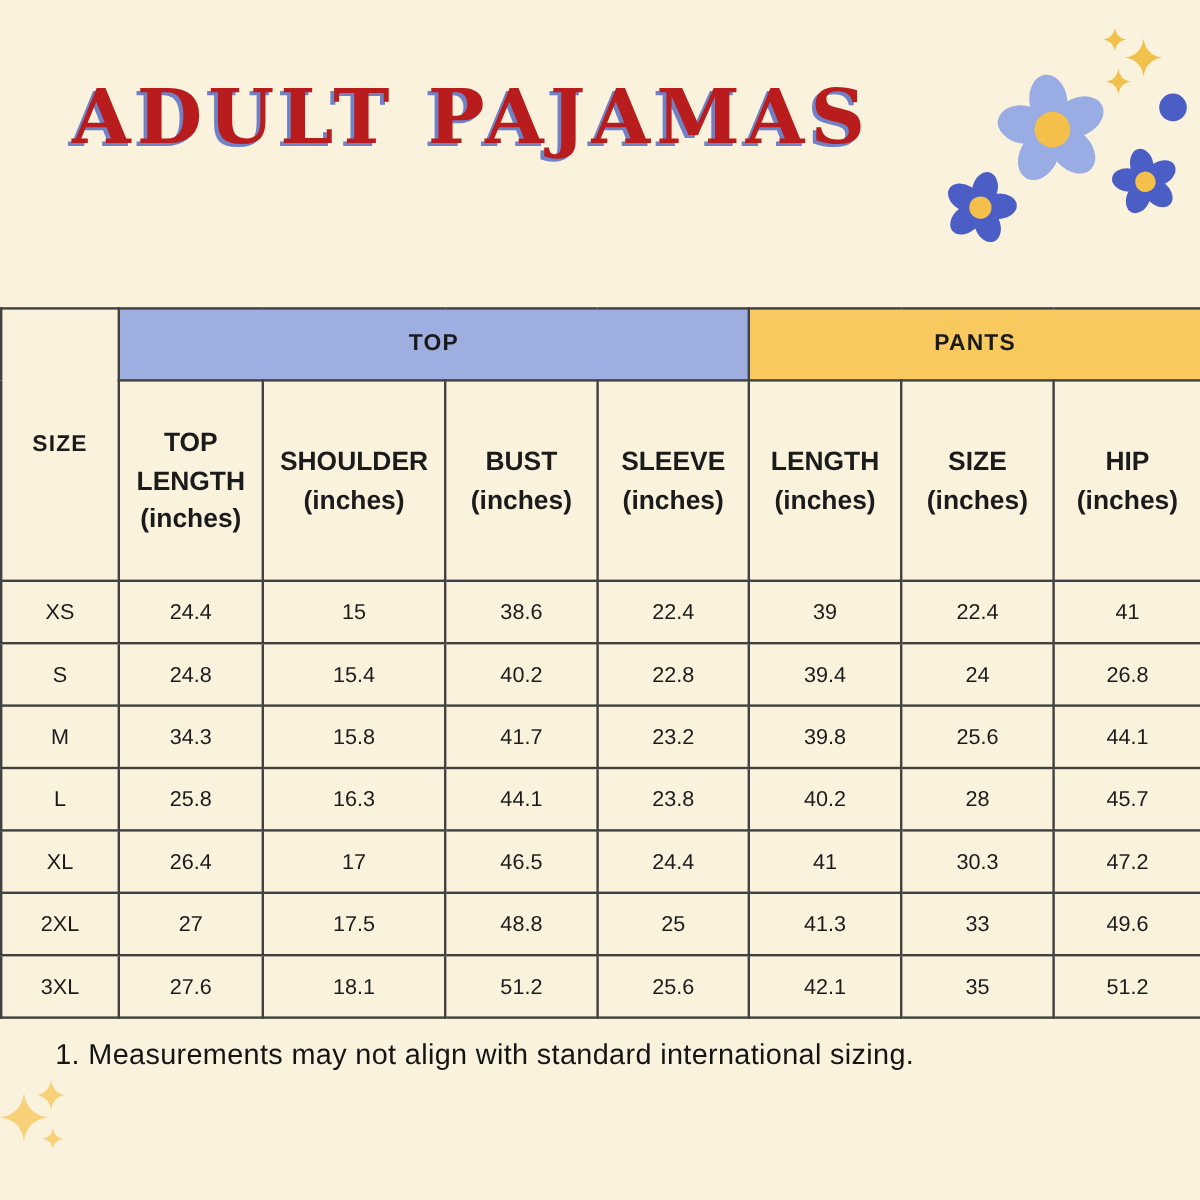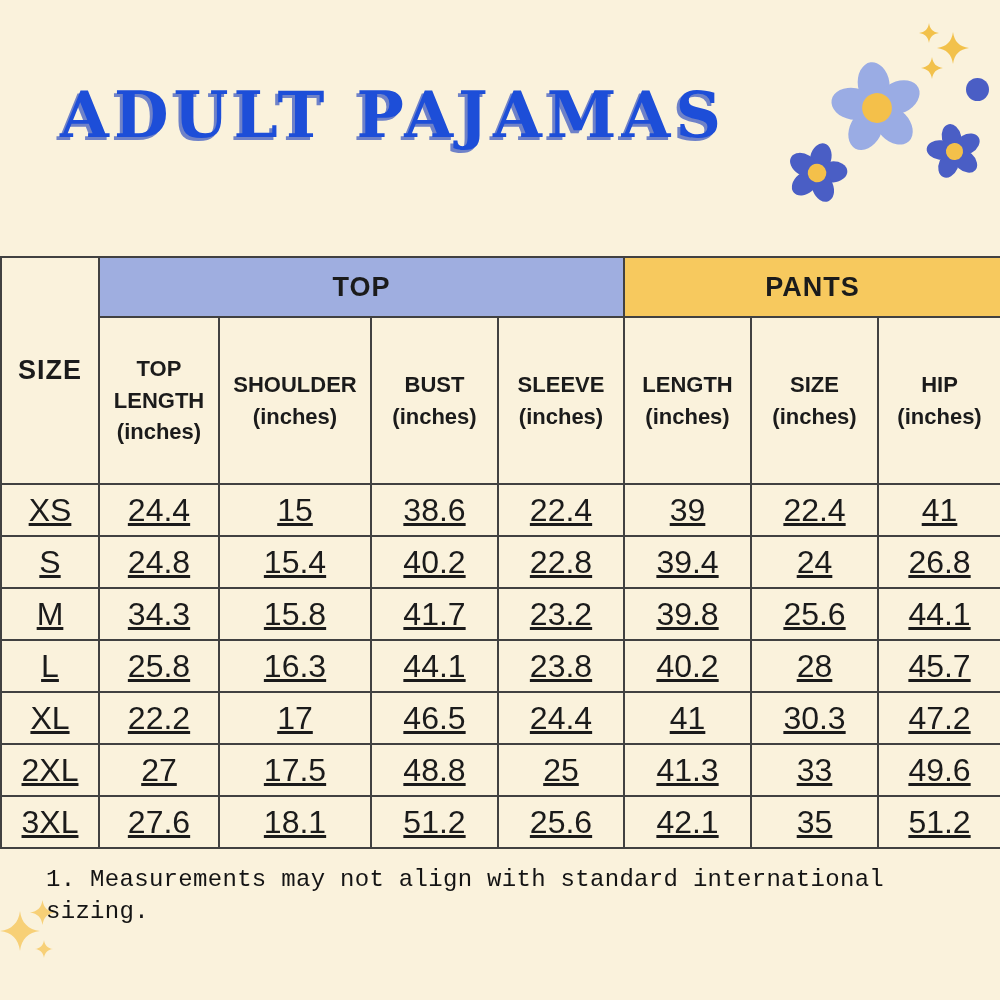--- a/index.html
+++ b/index.html
@@ -7,27 +7,27 @@
     position:relative;
     width:1000px; height:1000px;
     background:#FAF2DC;
     font-family:"Liberation Sans", sans-serif;
     overflow:hidden;
     color:#1b1b1b;
   }
 
   
   .page-title {
-    position:absolute; left:60px; top:78px;
+    position:absolute; left:60px; top:60px;
     margin:0;
     font-family:"DejaVu Serif", serif;
     font-weight:bold;
     font-size:63px;
     letter-spacing:5px;
-    color:#1d4ed8;
+    color:#b91c1c;
     text-shadow:-3px 3px 0 #6F82C8;
     white-space:nowrap;
   }
 
   
   .deco { position:absolute; pointer-events:none; }
   .flower-large   { left:829px; top:60px;  width:96px; height:96px; transform:rotate(-8deg); }
   .flower-small-a { left:786px; top:142px; width:62px; height:62px; transform:rotate(14deg); }
   .flower-small-b { left:926px; top:123px; width:57px; height:57px; transform:rotate(-12deg); }
   .petal-dot      { left:966px; top:78px;  width:23px; height:23px; border-radius:50%; background:#4A5EC5; }
@@ -45,34 +45,34 @@
     border-collapse:collapse;
     table-layout:fixed;
   }
   .size-chart th, .size-chart td {
     border:2px solid #414141;
     text-align:center;
     vertical-align:middle;
     padding:0 2px;
     background:#FAF2DC;
   }
-  .group-row th { height:58px; font-size:27px; font-weight:bold; letter-spacing:1px; }
+  .group-row th { height:58px; font-size:19px; font-weight:bold; letter-spacing:1px; }
   .group-top   { background:#9FAEE0 !important; }
   .group-pants { background:#F7C95E !important; }
   .size-head   { font-size:24px; font-weight:bold;margin-top:10px; }
   .cols-row th { height:165px; font-size:22px; font-weight:bold; line-height:1.45; }
   .col-name { display:block; }
   .col-unit { display:block; font-weight:bold; }
-  .size-chart tbody td { height:50px; font-size:32px; font-weight:normal;text-decoration:underline; }
+  .size-chart tbody td { height:50px; font-size:18px; font-weight:normal; }
 
   
   .notes {
     position:absolute; left:46px; top:864px;
     width:920px;
-    font-family:Liberation Mono, monospace;
+    font-family:Liberation Sans, sans-serif;
     font-size:24px;
     line-height:32px;
     color:#141414;
     letter-spacing:0.3px;
   }
   .notes p { margin:0; }
 </style>
 </head>
 <body>
 
@@ -219,21 +219,21 @@
         <td>25.8</td>
         <td>16.3</td>
         <td>44.1</td>
         <td>23.8</td>
         <td>40.2</td>
         <td>28</td>
         <td>45.7</td>
       </tr>
       <tr>
         <td>XL</td>
-        <td>22.2</td>
+        <td>26.4</td>
         <td>17</td>
         <td>46.5</td>
         <td>24.4</td>
         <td>41</td>
         <td>30.3</td>
         <td>47.2</td>
       </tr>
       <tr>
         <td>2XL</td>
         <td>27</td>

